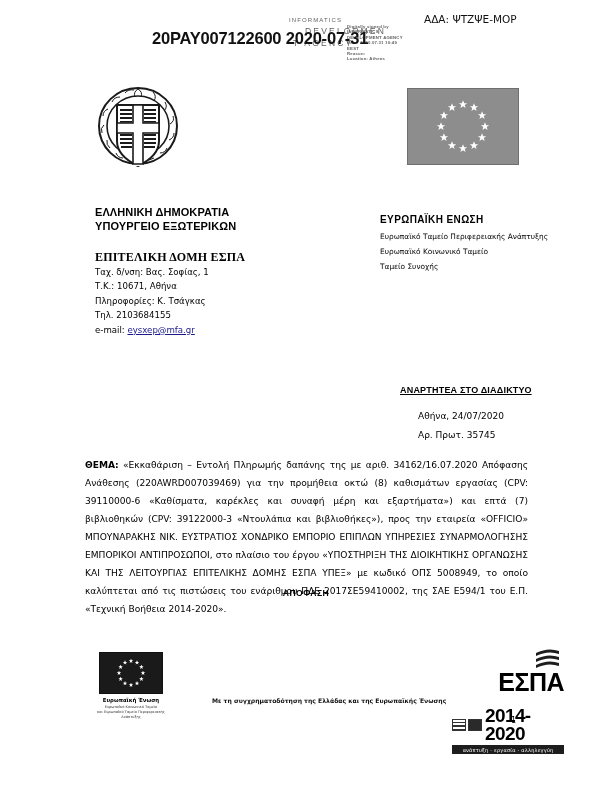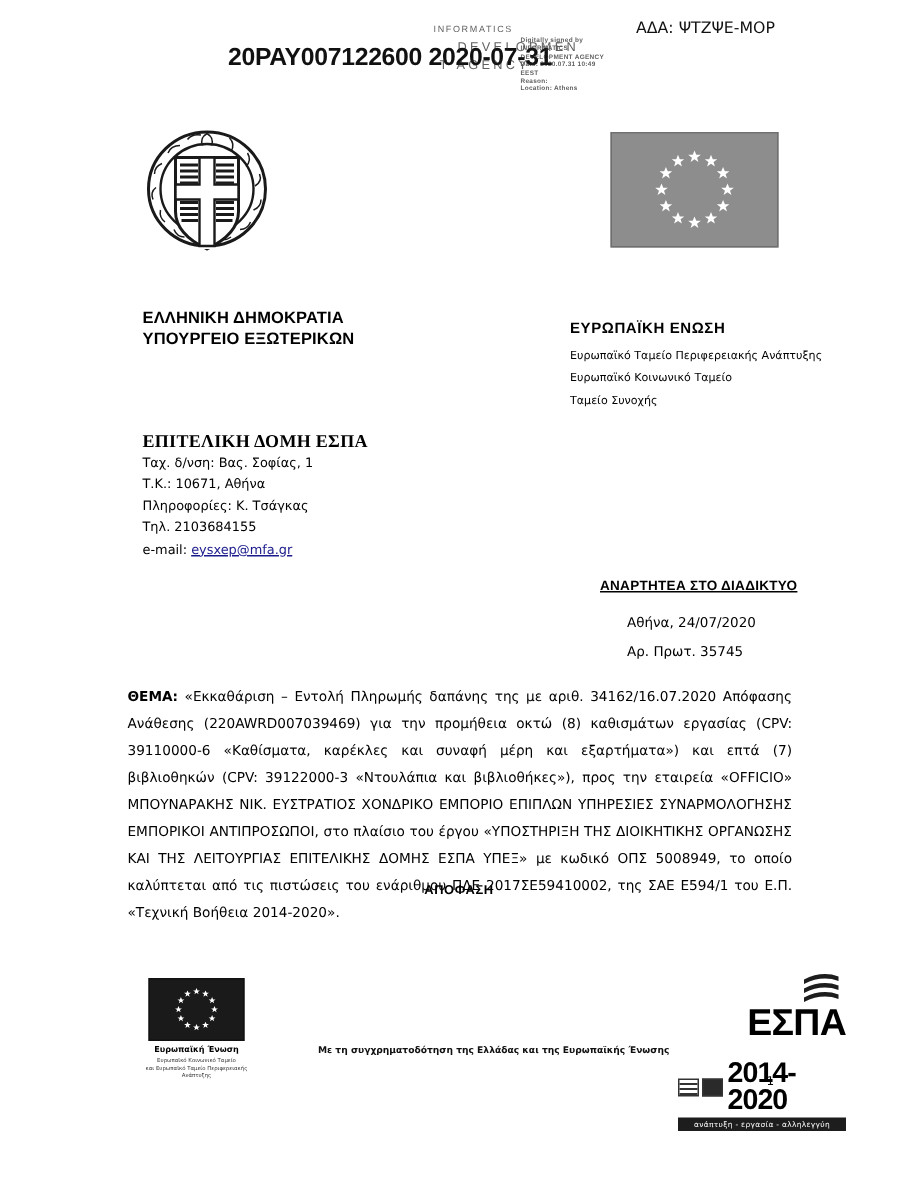--- a/index.html
+++ b/index.html
@@ -121,21 +121,20 @@
     font-size: 11px;
     font-weight: bold;
     line-height: 14px;
     letter-spacing: 0.1px;
   }
   .left-sub {
     position: absolute;
     left: 95px;
     top: 249px;
     width: 245px;
-    margin-top: 37px;
   }
   .ls-t1, .ls-t2 {
     font-family: "Liberation Serif", serif;
     font-size: 12px;
     font-weight: bold;
     line-height: 16px;
     letter-spacing: 0.2px;
   }
   .ls-line {
     font-family: "DejaVu Sans", sans-serif;

